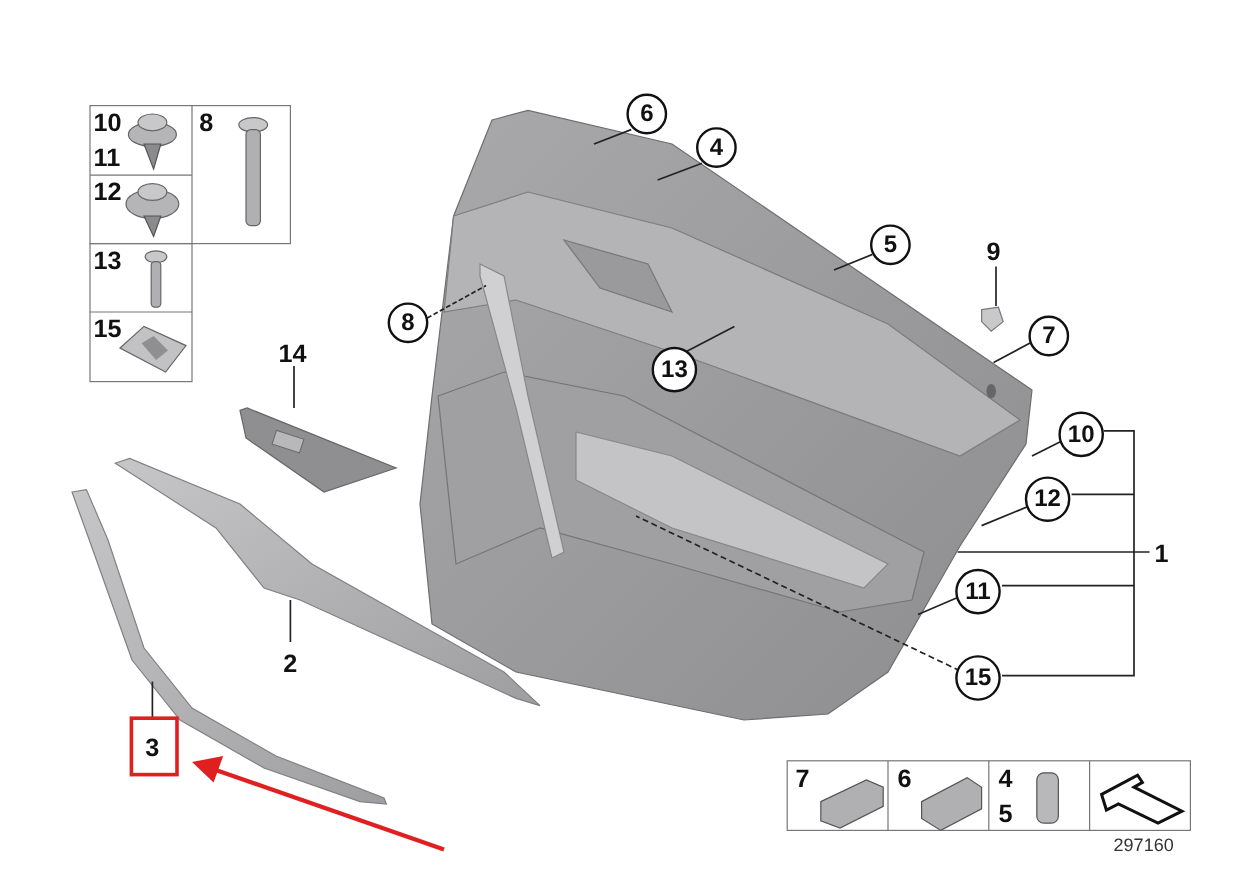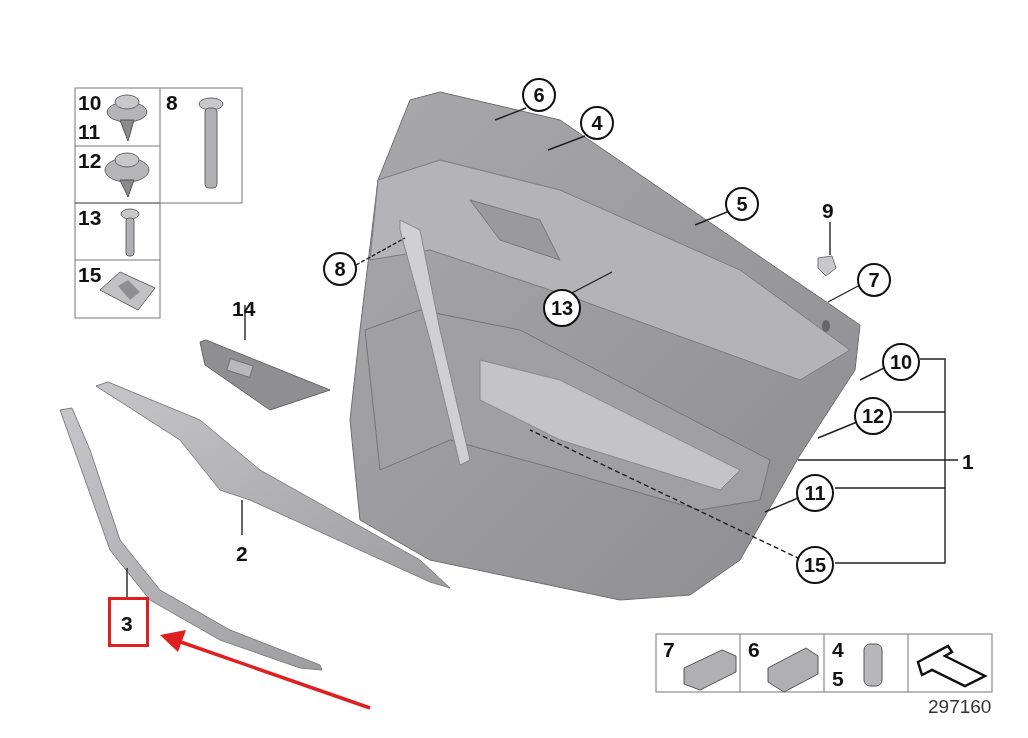--- a/index.html
+++ b/index.html
@@ -5,21 +5,21 @@
   html, body { margin: 0; padding: 0; background: #ffffff; }
   body { width: 1028px; height: 738px; position: relative; overflow: hidden;
          font-family: "Liberation Sans", sans-serif; }
   #diagram { position: absolute; left: 0; top: 0; width: 1028px; height: 738px; }
   .num { position: absolute; font-weight: bold; font-size: 21px; color: #111;
          font-family: "Liberation Sans", sans-serif; line-height: 1; }
   .callout { position: absolute; width: 34px; height: 34px; border: 2px solid #111;
              border-radius: 50%; background: #fff; display: flex; align-items: center;
              justify-content: center; font-weight: bold; font-size: 20px; color: #111;
              box-sizing: border-box; }
-  .diagram-id { position: absolute; font-size: 19px; color: #333; }
+  .diagram-id { position: absolute; font-size: 15px; color: #333; }
   .highlight { position: absolute; border: 3px solid #e02020; box-sizing: border-box; }
 </style>
 </head>
 <body>
 
 <div id="diagram">
   <svg width="1028" height="738" viewBox="0 0 1028 738">
     <defs>
       <linearGradient id="gDoor" x1="0" y1="0" x2="1" y2="1">
         <stop offset="0" stop-color="#a9a9ab"></stop>
@@ -128,21 +128,21 @@
   <div class="callout" style="left:323px;top:252px;">8</div>
   <div class="callout" style="left:543px;top:289px;width:38px;height:38px;">13</div>
   <div class="callout" style="left:857px;top:263px;">7</div>
   <div class="callout" style="left:882px;top:343px;width:38px;height:38px;">10</div>
   <div class="callout" style="left:854px;top:397px;width:38px;height:38px;">12</div>
   <div class="callout" style="left:796px;top:474px;width:38px;height:38px;">11</div>
   <div class="callout" style="left:796px;top:546px;width:38px;height:38px;">15</div>
 
   
   <div class="num" style="left:822px;top:200px;">9</div>
-  <div class="num" style="left:232px;top:298px;">14</div>
+  <div class="num" style="left:232px;top:285px;">14</div>
   <div class="num" style="left:236px;top:543px;">2</div>
   <div class="num" style="left:121px;top:613px;">3</div>
   <div class="num" style="left:962px;top:451px;">1</div>
 
   
   <div class="highlight" style="left:108px;top:597px;width:41px;height:50px;"></div>
 
   
   <div class="num" style="left:78px;top:92px;">10</div>
   <div class="num" style="left:78px;top:121px;">11</div>

